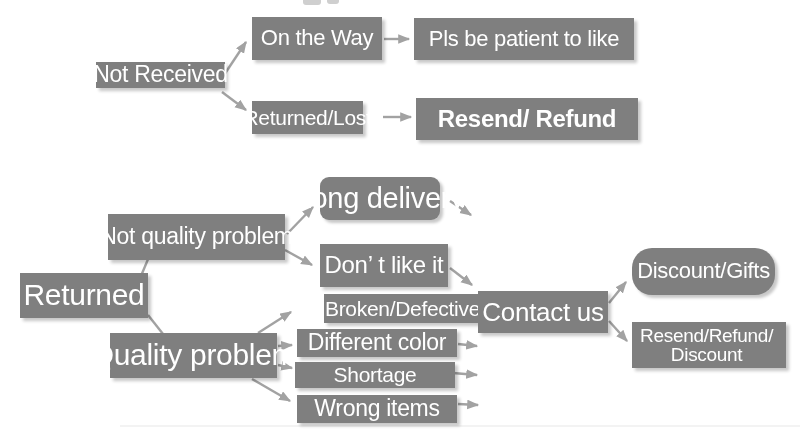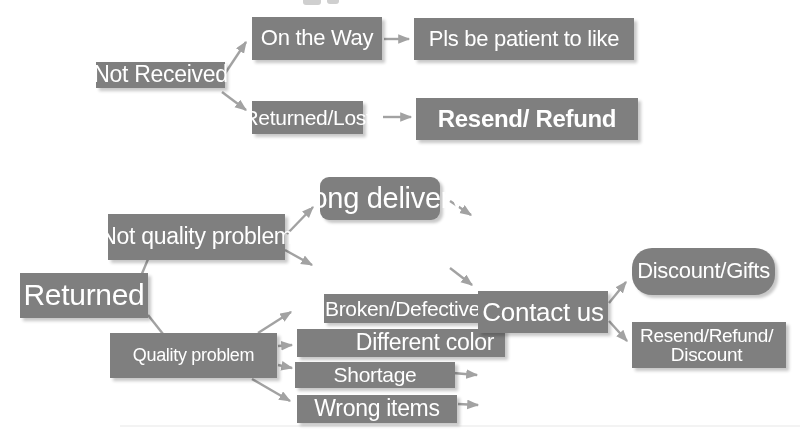--- a/index.html
+++ b/index.html
@@ -67,24 +67,25 @@
 
   <div class="node" style="left:96px; top:62px; width:129px; height:26px; font-size:23px;">Not Received</div>
   <div class="node" style="left:252px; top:17px; width:130px; height:43px; font-size:22px;">On the Way</div>
   <div class="node" style="left:414px; top:18px; width:220px; height:42px; font-size:22px;">Pls be patient to like</div>
   <div class="node" style="left:252px; top:101px; width:111px; height:33px; font-size:21px;">Returned/Lost</div>
   <div class="node bold" style="left:416px; top:98px; width:222px; height:42px; font-size:24px;">Resend/ Refund</div>
 
   <div class="node" style="left:20px; top:273px; width:128px; height:45px; font-size:30px;">Returned</div>
   <div class="node" style="left:108px; top:214px; width:177px; height:46px; font-size:23px;">Not quality problem</div>
   <div class="node" style="left:320px; top:177px; width:120px; height:43px; font-size:29px;border-radius:9px;">Long delivery</div>
-  <div class="node" style="left:110px; top:333px; width:167px; height:45px; font-size:18px;">Quality problem</div>
+  <div class="node" style="left:320px; top:244px; width:128px; height:43px; font-size:24px;">Don’ t like it</div>
+  <div class="node" style="left:110px; top:333px; width:167px; height:45px; font-size:30px;">Quality problem</div>
 
   <div class="node" style="left:298px; top:294px; width:157px; height:29px; font-size:21px;margin-left:26px;">Broken/Defective</div>
-  <div class="node" style="left:297px; top:329px; width:160px; height:28px; font-size:23px;padding-left:48px;">Different color</div>
+  <div class="node" style="left:297px; top:329px; width:160px; height:28px; font-size:23px;">Different color</div>
   <div class="node" style="left:295px; top:362px; width:160px; height:26px; font-size:21px;">Shortage</div>
   <div class="node" style="left:297px; top:395px; width:160px; height:28px; font-size:23px;">Wrong items</div>
 
   <div class="node" style="left:478px; top:291px; width:130px; height:42px; font-size:26px;">Contact us</div>
   <div class="node" style="left:632px; top:248px; width:143px; height:47px; font-size:22px;border-radius:20px;">Discount/Gifts</div>
   <div class="node left two-line" style="left:632px; top:322px; width:146px; height:46px; font-size:19px;">Resend/Refund/
 Discount</div>
 
 </div>
 

